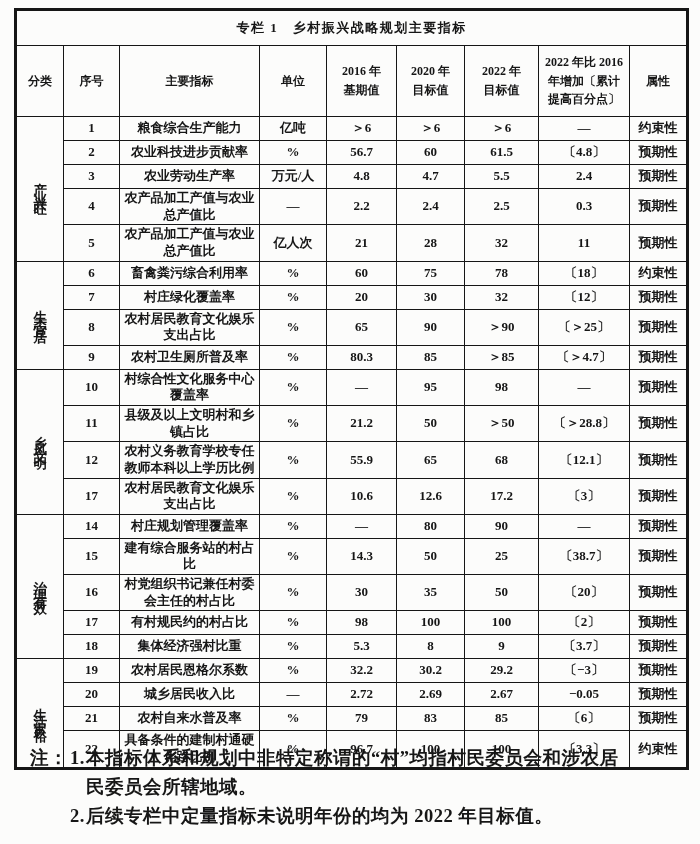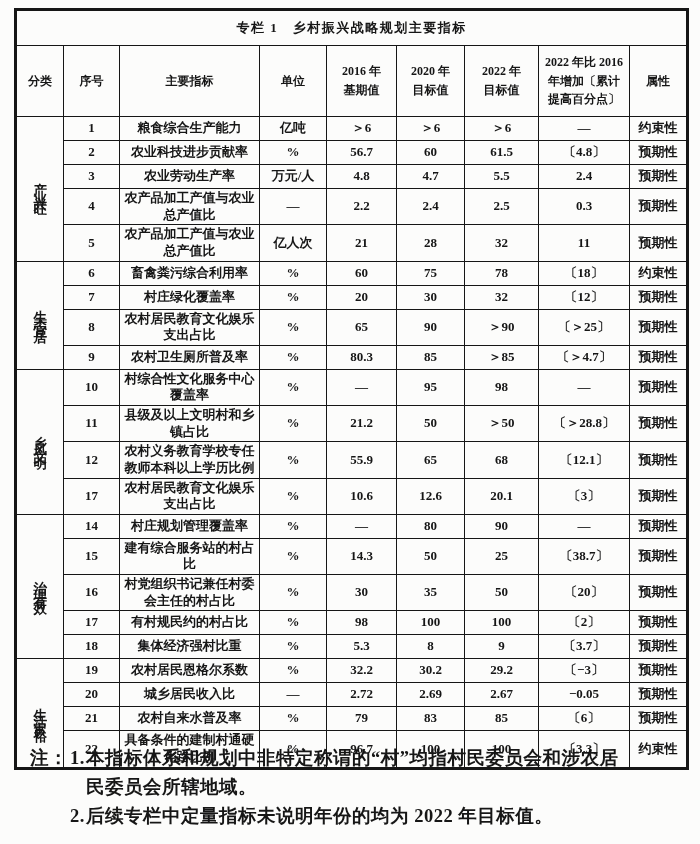--- a/index.html
+++ b/index.html
@@ -235,21 +235,21 @@
           <td>68</td>
           <td>〔12.1〕</td>
           <td>预期性</td>
         </tr>
         <tr>
           <td>17</td>
           <td class="ind">农村居民教育文化娱乐支出占比</td>
           <td>%</td>
           <td>10.6</td>
           <td>12.6</td>
-          <td>20.1</td>
+          <td>17.2</td>
           <td>〔3〕</td>
           <td>预期性</td>
         </tr>
         <tr>
           <td class="cat" rowspan="5"><span class="vtext">治理有效</span></td>
           <td>14</td>
           <td class="ind">村庄规划管理覆盖率</td>
           <td>%</td>
           <td>—</td>
           <td>80</td>

